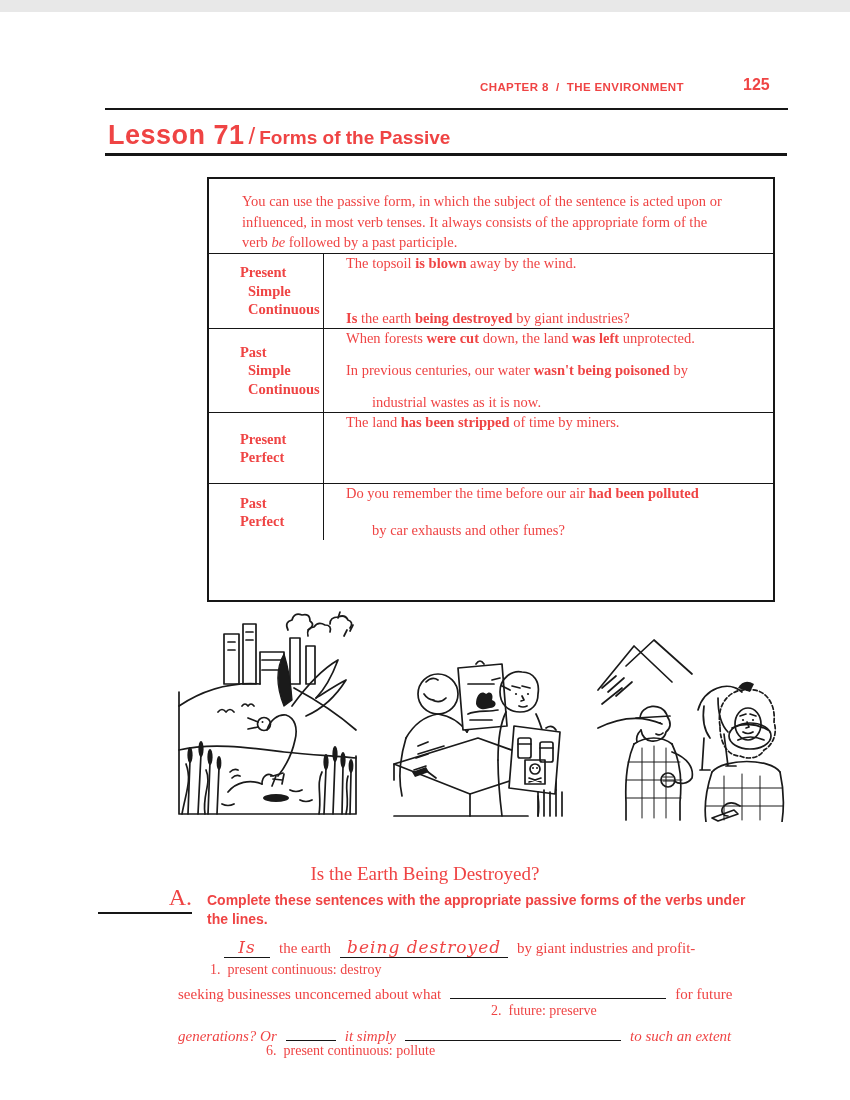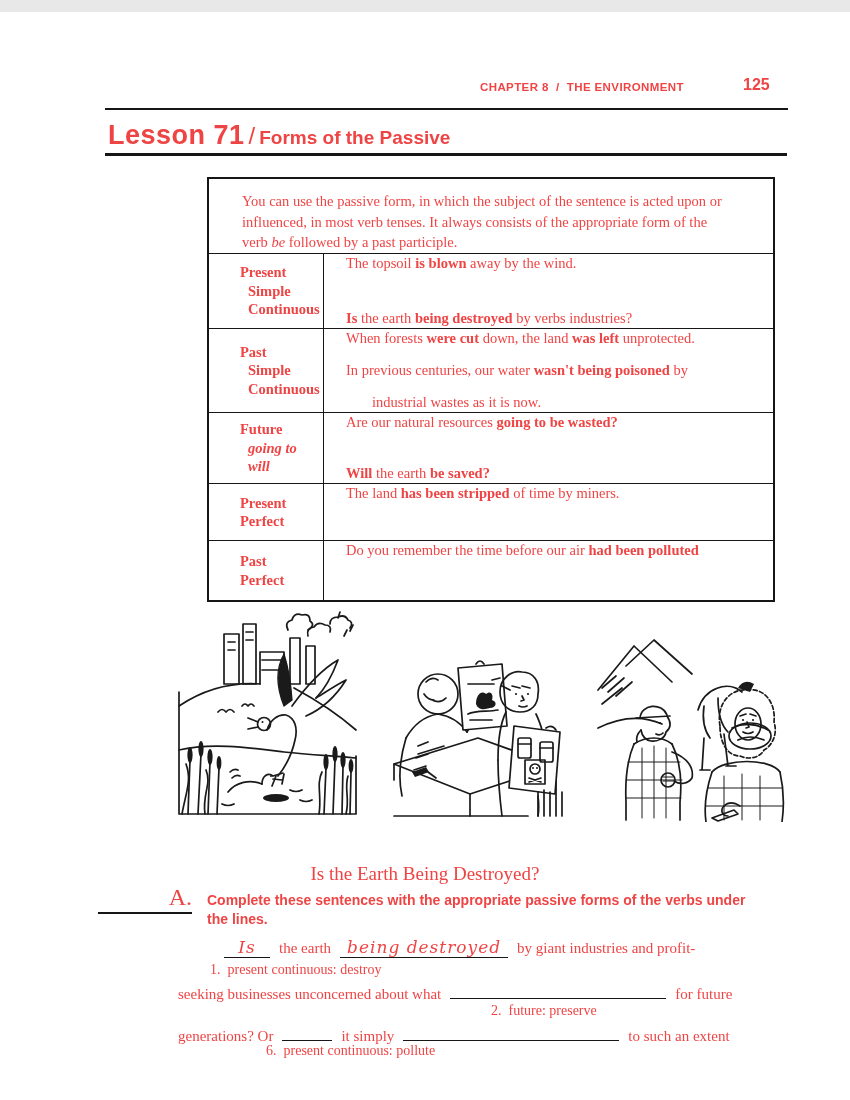--- a/index.html
+++ b/index.html
@@ -73,21 +73,21 @@
     position:absolute; left:207px; top:879px; width:562px;
     font-family:"Liberation Sans", sans-serif; font-weight:bold;
     font-size:14px; line-height:19px;
   }
   .ex-line{
     position:absolute; display:flex; align-items:baseline; gap:9px;
     font-size:15px; white-space:nowrap;
   }
   .l1{left:224px; top:925px;}
   .l2{left:178px; top:969px;}
-  .l3{left:178px; top:1011px;}
+  .l3{left:178px; top:1011px;font-style:italic;}
   .blank{
     display:inline-block; border-bottom:1.6px solid #161616;
     text-align:center; min-height:18px; box-sizing:border-box;
   }
   .w46{width:46px;} .w168{width:168px;} .w216{width:216px;} .w50{width:50px;}
   .hand{
     font-family:"DejaVu Serif", serif; font-style:italic;
     font-size:17px; letter-spacing:1px;
   }
   .hint{position:absolute; font-size:14px; white-space:pre;}
@@ -113,62 +113,52 @@
     <div class="gintro"><span>You can use the passive form, in which the subject of the sentence is acted upon or influenced, in most verb tenses. It always consists of the appropriate form of the verb </span><span style="font-style: italic;">be</span><span> followed by a past participle.</span></div>
     <div class="trows">
         <div class="t-row">
           <div class="t-label">
             <div class="lab-line">Present</div>
             <div class="lab-line indent">Simple</div>
             <div class="lab-line indent">Continuous</div>
           </div>
           <div class="t-ex">
             <div class="ex-ln"><span>The topsoil </span><span style="font-weight: bold;">is blown</span><span> away by the wind.</span></div>
-            <div class="ex-ln"><span style="font-weight: bold;">Is</span><span> the earth </span><span style="font-weight: bold;">being destroyed</span><span> by verbs industries?</span></div>
+            <div class="ex-ln"><span style="font-weight: bold;">Is</span><span> the earth </span><span style="font-weight: bold;">being destroyed</span><span> by giant industries?</span></div>
           </div>
         </div>
         <div class="t-row">
           <div class="t-label">
             <div class="lab-line">Past</div>
             <div class="lab-line indent">Simple</div>
             <div class="lab-line indent">Continuous</div>
           </div>
           <div class="t-ex">
             <div class="ex-ln"><span>When forests </span><span style="font-weight: bold;">were cut</span><span> down, the land </span><span style="font-weight: bold;">was left</span><span> unprotected.</span></div>
             <div class="ex-ln"><span>In previous centuries, our water </span><span style="font-weight: bold;">wasn't being poisoned</span><span> by</span></div>
             <div class="ex-ln ex-indent"><span>industrial wastes as it is now.</span></div>
           </div>
         </div>
         <div class="t-row">
           <div class="t-label">
-            <div class="lab-line">Future</div>
-            <div class="lab-line indent ital">going to</div>
-            <div class="lab-line indent ital">will</div>
-          </div>
-          <div class="t-ex">
-            <div class="ex-ln"><span>Are our natural resources </span><span style="font-weight: bold;">going to be wasted?</span></div>
-            <div class="ex-ln"><span style="font-weight: bold;">Will</span><span> the earth </span><span style="font-weight: bold;">be saved?</span></div>
-          </div>
-        </div>
-        <div class="t-row">
-          <div class="t-label">
             <div class="lab-line">Present</div>
             <div class="lab-line">Perfect</div>
           </div>
           <div class="t-ex">
             <div class="ex-ln"><span>The land </span><span style="font-weight: bold;">has been stripped</span><span> of time by miners.</span></div>
           </div>
         </div>
         <div class="t-row">
           <div class="t-label">
             <div class="lab-line">Past</div>
             <div class="lab-line">Perfect</div>
           </div>
           <div class="t-ex">
             <div class="ex-ln"><span>Do you remember the time before our air </span><span style="font-weight: bold;">had been polluted</span></div>
+            <div class="ex-ln ex-indent"><span>by car exhausts and other fumes?</span></div>
           </div>
         </div>
       </div>
   </div>
 
   <svg class="illus illus1" viewBox="0 0 190 212" aria-hidden="true">
     <g stroke="#1a1a1a" stroke-width="1.7" fill="none" stroke-linecap="round" stroke-linejoin="round">
       <path d="M7,84 V206 H184 V148"></path>
       <path d="M7,98 C34,80 60,74 88,76"></path>
       <path d="M122,80 C148,94 168,108 184,122"></path>

